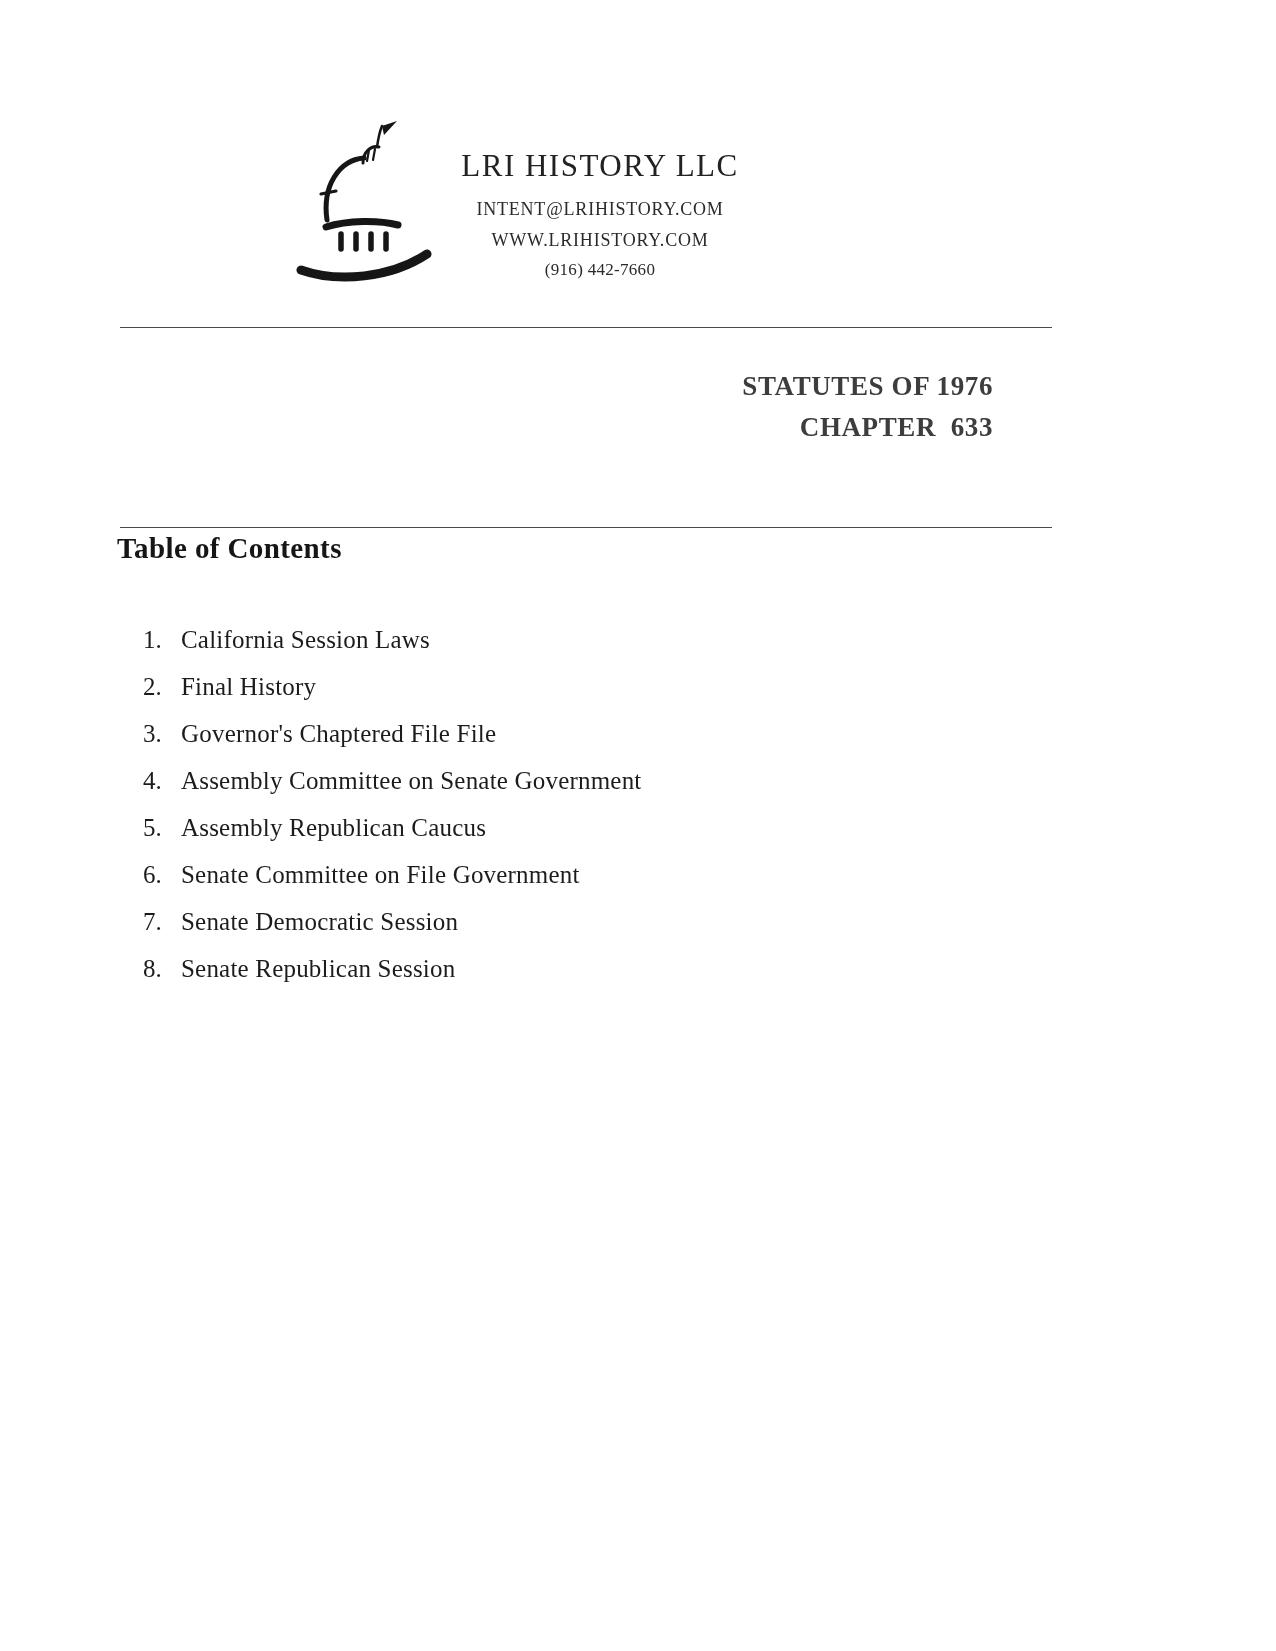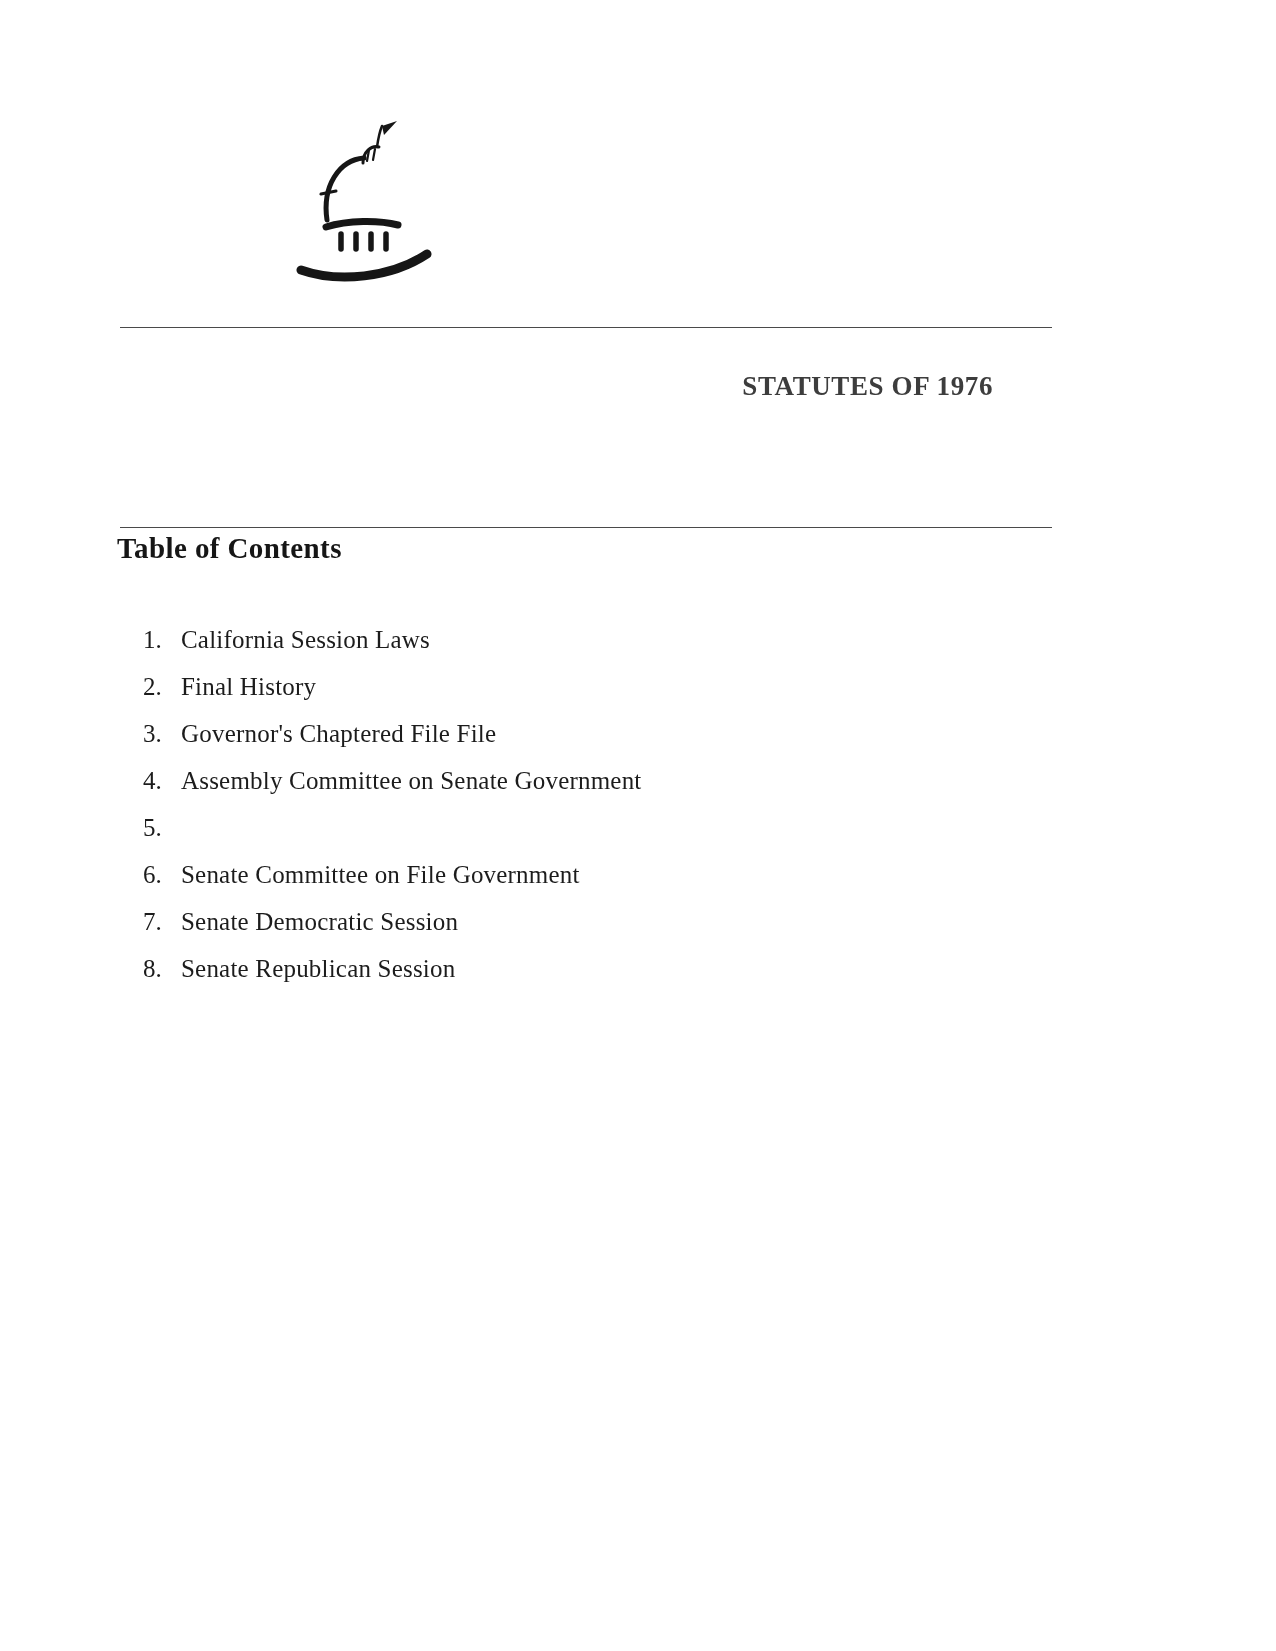--- a/index.html
+++ b/index.html
@@ -134,26 +134,33 @@
 
       <path d="M48 114 L48 129" stroke="#161616" stroke-width="5.5" stroke-linecap="round"></path>
       <path d="M63 114 L63 129" stroke="#161616" stroke-width="5.5" stroke-linecap="round"></path>
       <path d="M78 114 L78 129" stroke="#161616" stroke-width="5.5" stroke-linecap="round"></path>
       <path d="M93 114 L93 129" stroke="#161616" stroke-width="5.5" stroke-linecap="round"></path>
 
       <path d="M8 150 C45 163 98 158 134 134" stroke="#161616" stroke-width="9" stroke-linecap="round"></path>
     </svg>
   </div>
 
+  <div class="header-text">
+    <div class="company-name">LRI HISTORY LLC</div>
+    <div class="contact-line first">INTENT@LRIHISTORY.COM</div>
+    <div class="contact-line">WWW.LRIHISTORY.COM</div>
+    <div class="phone-line">(916) 442-7660</div>
+  </div>
 
   <hr class="rule rule-top">
   <hr class="rule rule-bottom">
 
   <div class="statutes-block">
     <div class="statutes-line">STATUTES OF 1976</div>
+    <div class="statutes-line">CHAPTER  633</div>
   </div>
 
   <div class="toc-heading">Table of Contents</div>
 
   <div class="toc-list">
 
       <div class="toc-item">
         <span class="toc-num">1.</span>
         <span class="toc-label">California Session Laws</span>
       </div>
@@ -168,20 +175,21 @@
         <span class="toc-label">Governor's Chaptered File File</span>
       </div>
 
       <div class="toc-item">
         <span class="toc-num">4.</span>
         <span class="toc-label">Assembly Committee on Senate Government</span>
       </div>
 
       <div class="toc-item">
         <span class="toc-num">5.</span>
+        <span class="toc-label">Assembly Republican Caucus</span>
       </div>
 
       <div class="toc-item">
         <span class="toc-num">6.</span>
         <span class="toc-label">Senate Committee on File Government</span>
       </div>
 
       <div class="toc-item">
         <span class="toc-num">7.</span>
         <span class="toc-label">Senate Democratic Session</span>

